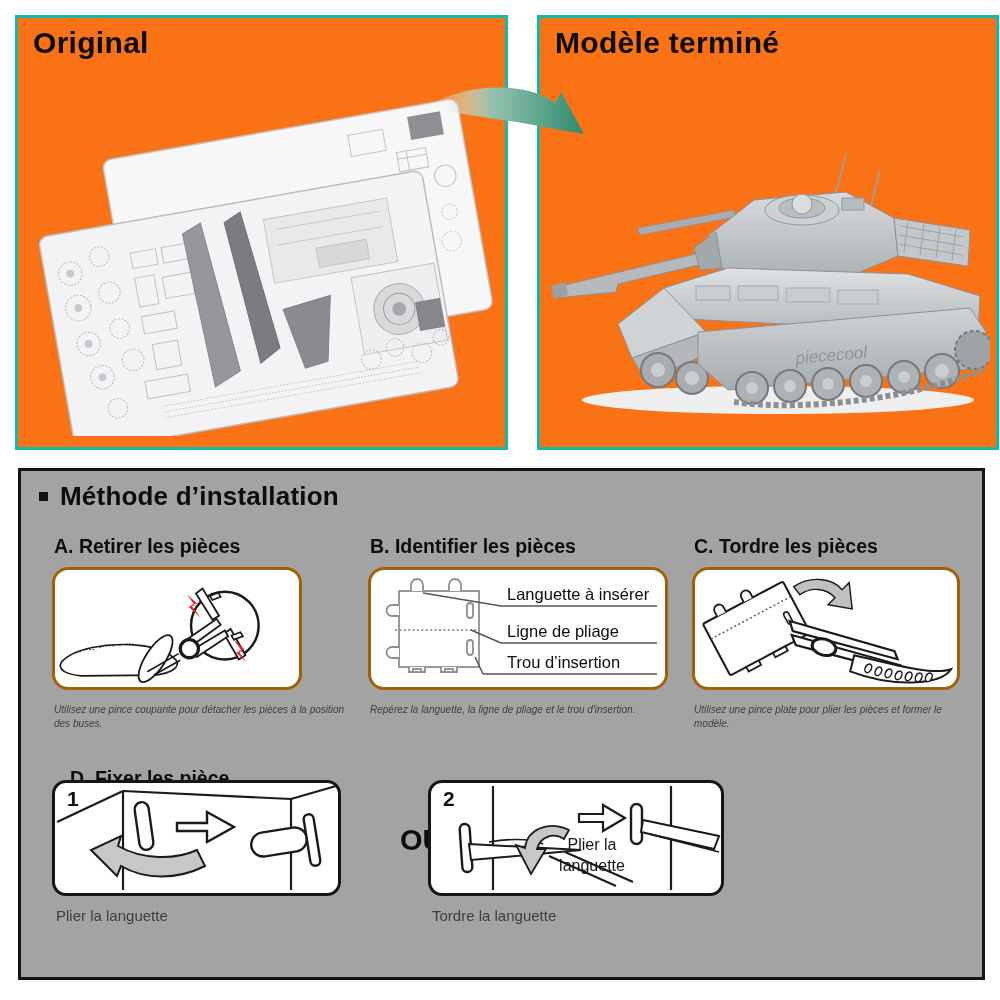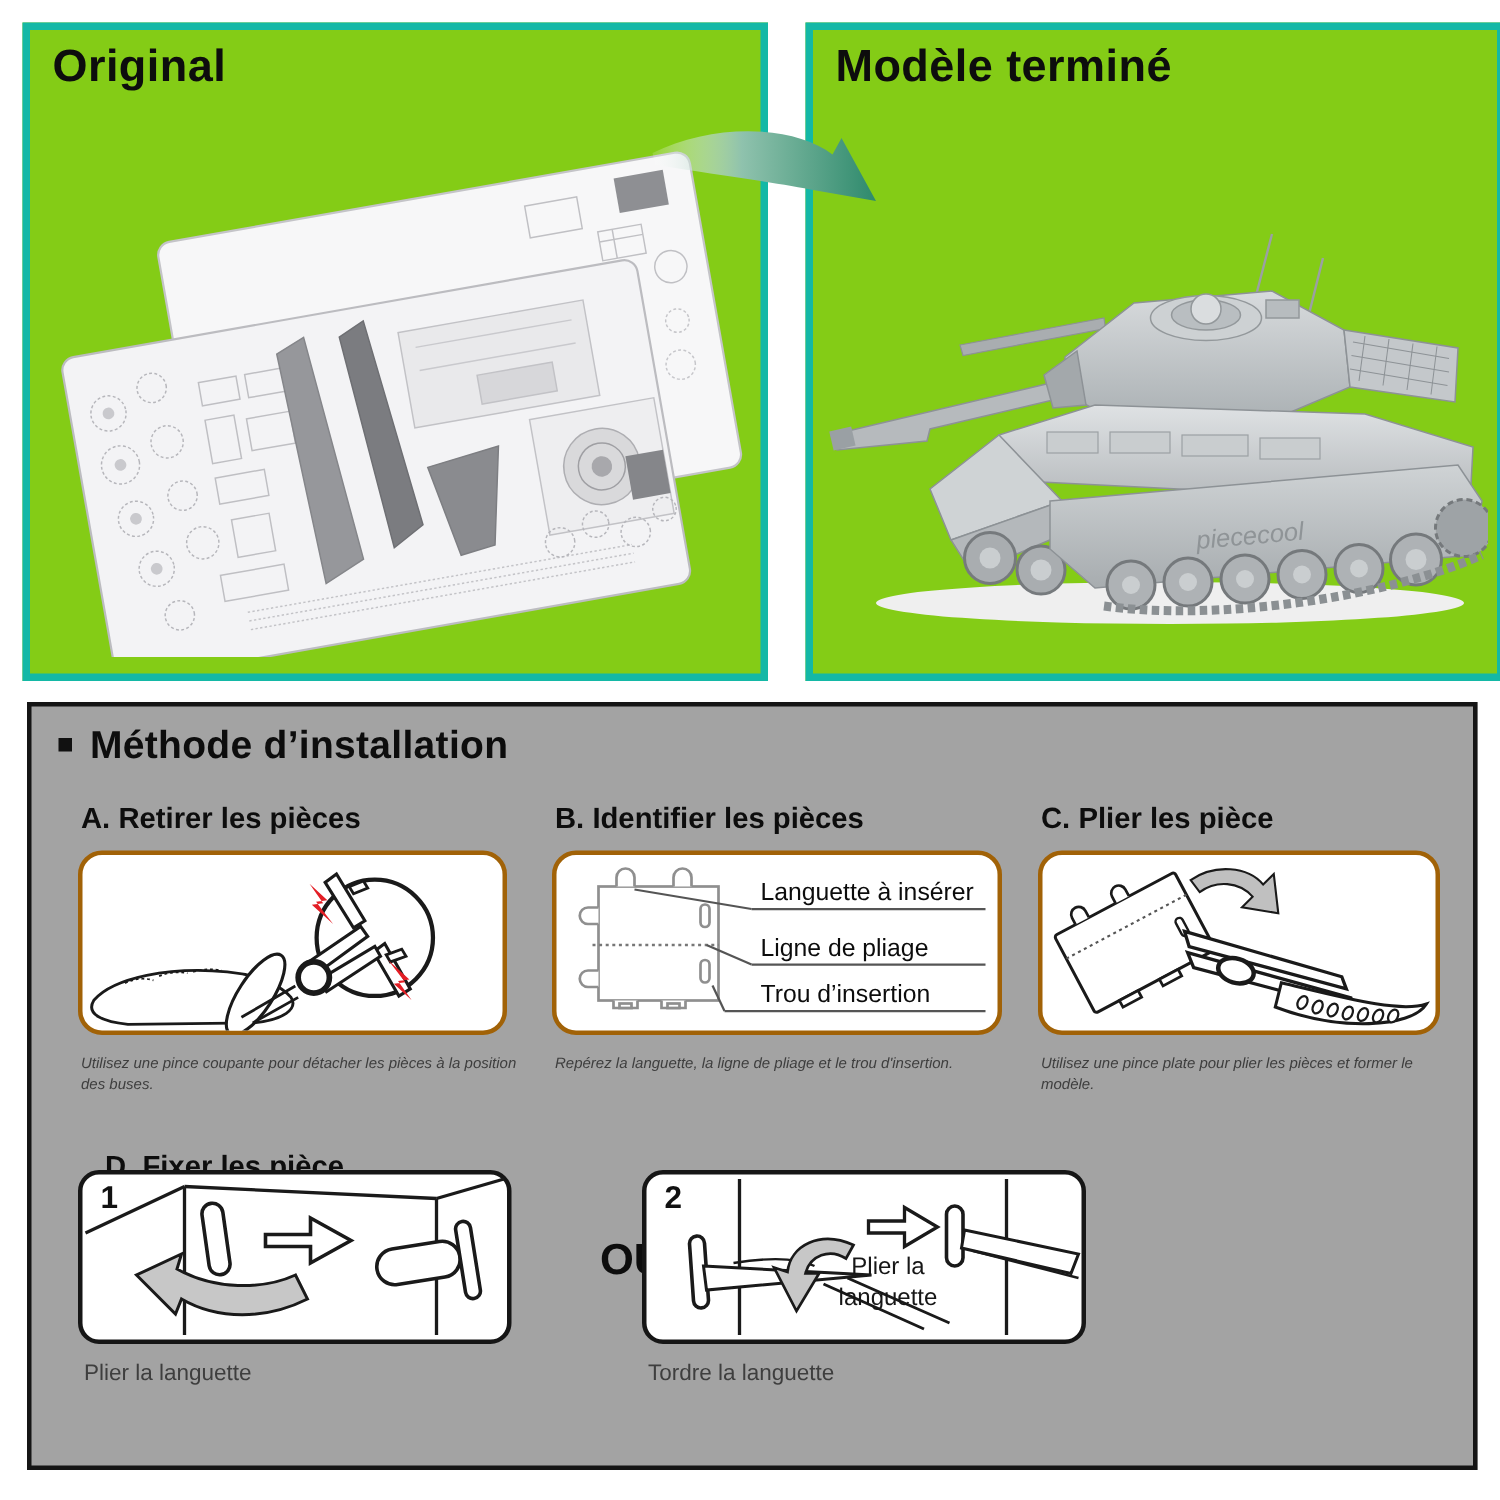--- a/index.html
+++ b/index.html
@@ -1,34 +1,34 @@
 <!DOCTYPE html>
 <html><head>
 <meta charset="utf-8">
 <style>
   html,body{margin:0;padding:0;background:#ffffff;}
   .canvas{position:relative;width:1000px;height:1000px;background:#ffffff;
           font-family:"Liberation Sans",sans-serif;color:#111;overflow:hidden;}
-  .panel{position:absolute;border:5px solid #14b8a6;background:#84cc16;}
+  .panel{position:absolute;border:3px solid #14b8a6;background:#f97316;}
   .panel-original{left:15px;top:15px;width:487px;height:429px;}
   .panel-finished{left:537px;top:15px;width:456px;height:429px;}
   .panel-title{position:absolute;left:15px;top:8px;margin:0;font-size:30px;font-weight:700;
                letter-spacing:.3px;color:#0d0d0d;}
   .sheets-svg{position:absolute;left:8px;top:66px;width:472px;height:352px;}
   .tank-svg{position:absolute;left:6px;top:118px;width:444px;height:292px;}
   .transition-arrow{position:absolute;left:431px;top:72px;width:160px;height:80px;z-index:9;}
   .method-box{position:absolute;left:18px;top:468px;width:961px;height:506px;border:3px solid #151515;background:#a3a3a3;}
   .method-title-row{position:absolute;left:18px;top:10px;display:flex;align-items:center;}
   .bullet{width:9px;height:9px;background:#111;margin-right:12px;flex:0 0 auto;}
   .method-title{margin:0;font-size:26px;font-weight:700;color:#0d0d0d;letter-spacing:.2px;}
   .step{position:absolute;top:64px;}
   .step h3{margin:0 0 0 2px;font-size:19.5px;font-weight:700;color:#0d0d0d;}
   .illus-box{margin-top:9px;border:3px solid #a16207;border-radius:16px;background:#fff;position:relative;}
   .caption{margin:13px 0 0 2px;font-size:10px;line-height:1.42;color:#3e3e3e;font-style:italic;}
-  .step-a{left:31px;width:286px;}
+  .step-a{left:31px;width:250px;}
   .step-b{left:347px;width:300px;}
   .step-c{left:671px;width:268px;}
   .step-a .illus-box{height:117px;}
   .step-b .illus-box{height:117px;}
   .step-c .illus-box{height:117px;}
   .step-c .caption{width:258px;}
   .step-d-header{position:absolute;left:33px;top:280px;margin:16px;font-size:19.5px;font-weight:700;color:#0d0d0d;}
   .d-col1{position:absolute;left:31px;top:309px;width:289px;}
   .d-col2{position:absolute;left:407px;top:309px;width:296px;}
   .d-box{height:110px;border:3px solid #161616;border-radius:14px;background:#fff;position:relative;}
@@ -278,21 +278,21 @@
           </g>
           <text x="136" y="27" font-size="16.5" fill="#0c0c0c">Languette à insérer</text>
           <text x="136" y="64" font-size="16.5" fill="#0c0c0c">Ligne de pliage</text>
           <text x="136" y="95" font-size="16.5" fill="#0c0c0c">Trou d’insertion</text>
         </svg>
       </div>
       <p class="caption" style="width:298px">Repérez la languette, la ligne de pliage et le trou d'insertion.</p>
     </div>
 
     <div class="step step-c">
-      <h3>C. Plier les pièce</h3>
+      <h3>C. Tordre les pièces</h3>
       <div class="illus-box">
         <svg class="illus-svg" viewBox="0 0 260 111">
 
           <g transform="rotate(-28 62 55)">
             <rect x="16" y="26" width="90" height="58" rx="2" fill="#fff" stroke="#1a1a1a" stroke-width="2"></rect>
             <line x1="16" y1="43" x2="106" y2="43" stroke="#555" stroke-width="1.4" stroke-dasharray="2 2.4"></line>
             <rect x="91" y="54" width="5" height="13" rx="2.5" fill="#fff" stroke="#1a1a1a" stroke-width="1.6"></rect>
             <path d="M32 26 v-5 a5 5 0 0 1 10 0 v5 M62 26 v-5 a5 5 0 0 1 10 0 v5" fill="#fff" stroke="#1a1a1a" stroke-width="1.8"></path>
             <path d="M34 84 h14 v5 h-14 z M64 84 h14 v5 h-14 z" fill="#fff" stroke="#1a1a1a" stroke-width="1.8"></path>
           </g>

